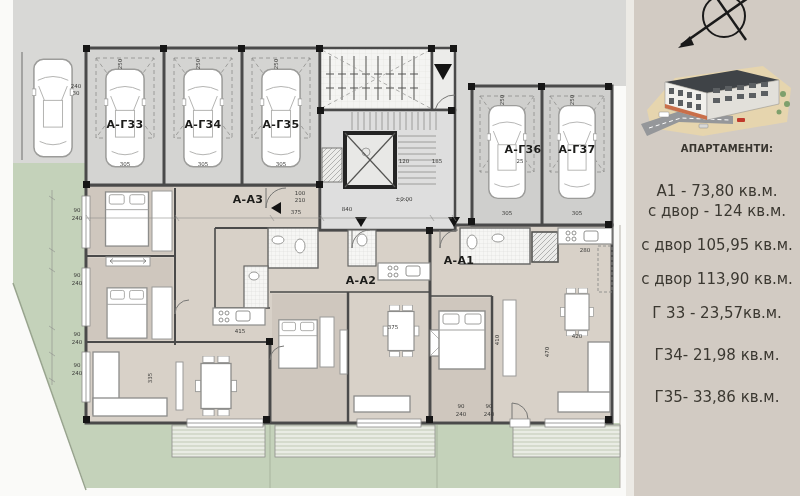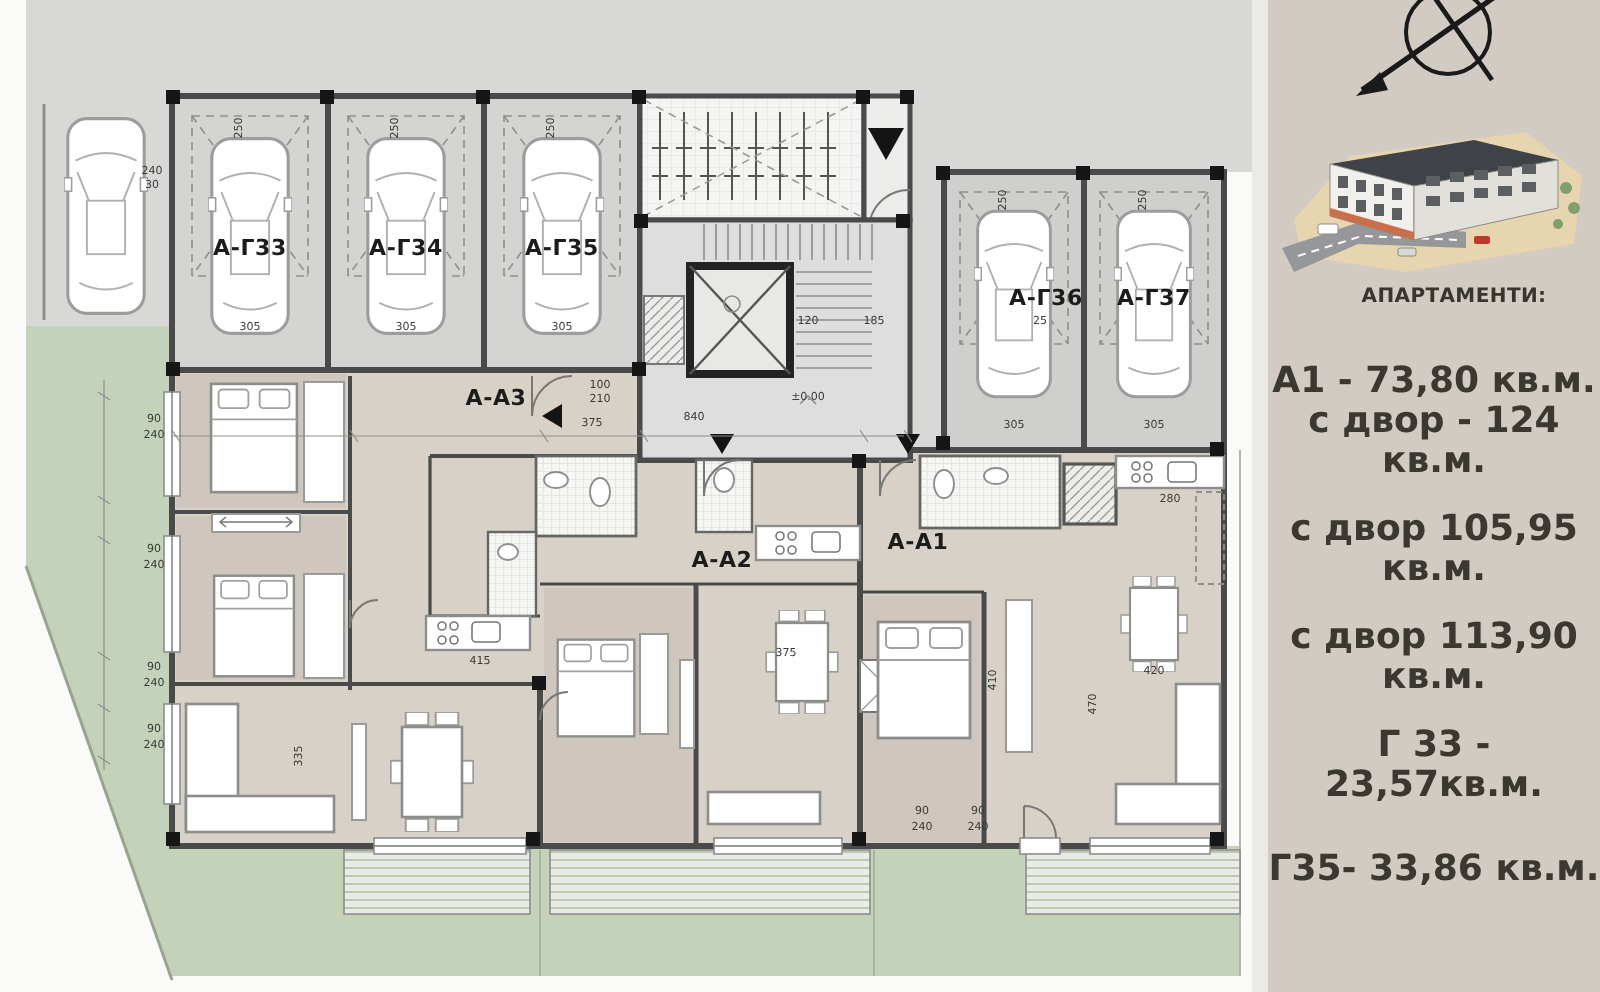--- a/index.html
+++ b/index.html
@@ -14,21 +14,21 @@
   .dim{position:absolute;transform:translate(-50%,-50%);font-size:5.5px;color:#3a3a38;
        white-space:nowrap;}
   .dim.rot{transform:translate(-50%,-50%) rotate(-90deg);}
   .sidebar{position:absolute;left:634px;top:0;width:166px;height:496px;background:#d2cbc3;
            color:#38352f;overflow:hidden;}
   .compass{position:absolute;left:0;top:0;width:166px;height:50px;}
   .render{position:absolute;left:7px;top:52px;width:152px;height:86px;}
   .apt-heading{position:absolute;left:0;top:143px;width:186px;text-align:center;
                font-size:10px;font-weight:bold;letter-spacing:.2px;}
   .apt-list{position:absolute;left:0;top:181px;width:166px;text-align:center;}
-  .apt-item{margin-bottom:22px;font-size:18px;line-height:20px;font-weight:bold;
+  .apt-item{margin-bottom:22px;font-size:15px;line-height:20px;font-weight:normal;
             color:#3b3831;}
   .apt-item.two{margin-bottom:14px;}
 </style>
 </head>
 <body>
 
 <div class="canvas">
 
   <div class="plan">
     <svg width="634" height="496" viewBox="0 0 634 496">
@@ -321,21 +321,21 @@
     </svg>
 
     <div class="labels">
         <span class="room-label" style="left: 125px; top: 124px;">А-Г33</span>
         <span class="room-label" style="left: 203px; top: 124px;">А-Г34</span>
         <span class="room-label" style="left: 281px; top: 124px;">А-Г35</span>
         <span class="room-label" style="left: 507px; top: 149px; margin-left: 16px;">А-Г36</span>
         <span class="room-label" style="left: 577px; top: 149px; text-align: right;">А-Г37</span>
         <span class="room-label" style="left: 248px; top: 199px;">А-А3</span>
         <span class="room-label" style="left: 361px; top: 280px;">А-А2</span>
-        <span class="room-label" style="left: 459px; top: 271px;">А-А1</span>
+        <span class="room-label" style="left: 459px; top: 260px;">А-А1</span>
         <span class="dim" style="left: 125px; top: 164px;">305</span>
         <span class="dim" style="left: 203px; top: 164px;">305</span>
         <span class="dim" style="left: 281px; top: 164px;">305</span>
         <span class="dim" style="left: 507px; top: 213px;">305</span>
         <span class="dim" style="left: 577px; top: 213px;">305</span>
         <span class="dim rot" style="left: 120px; top: 64px;">250</span>
         <span class="dim rot" style="left: 198px; top: 64px;">250</span>
         <span class="dim rot" style="left: 276px; top: 64px;">250</span>
         <span class="dim rot" style="left: 502px; top: 100px;">250</span>
         <span class="dim rot" style="left: 572px; top: 100px;">250</span>
@@ -424,18 +424,21 @@
         <div class="apt-item two">
           <div>с двор 105,95 кв.м.</div>
         </div>
         <div class="apt-item two">
           <div>с двор 113,90 кв.м.</div>
         </div>
         <div class="apt-item">
           <div>Г 33 - 23,57кв.м.</div>
         </div>
         <div class="apt-item">
+          <div>Г34- 21,98 кв.м.</div>
+        </div>
+        <div class="apt-item">
           <div>Г35- 33,86 кв.м.</div>
         </div>
       </div>
   </div>
 
 </div>
 
 </body></html>

